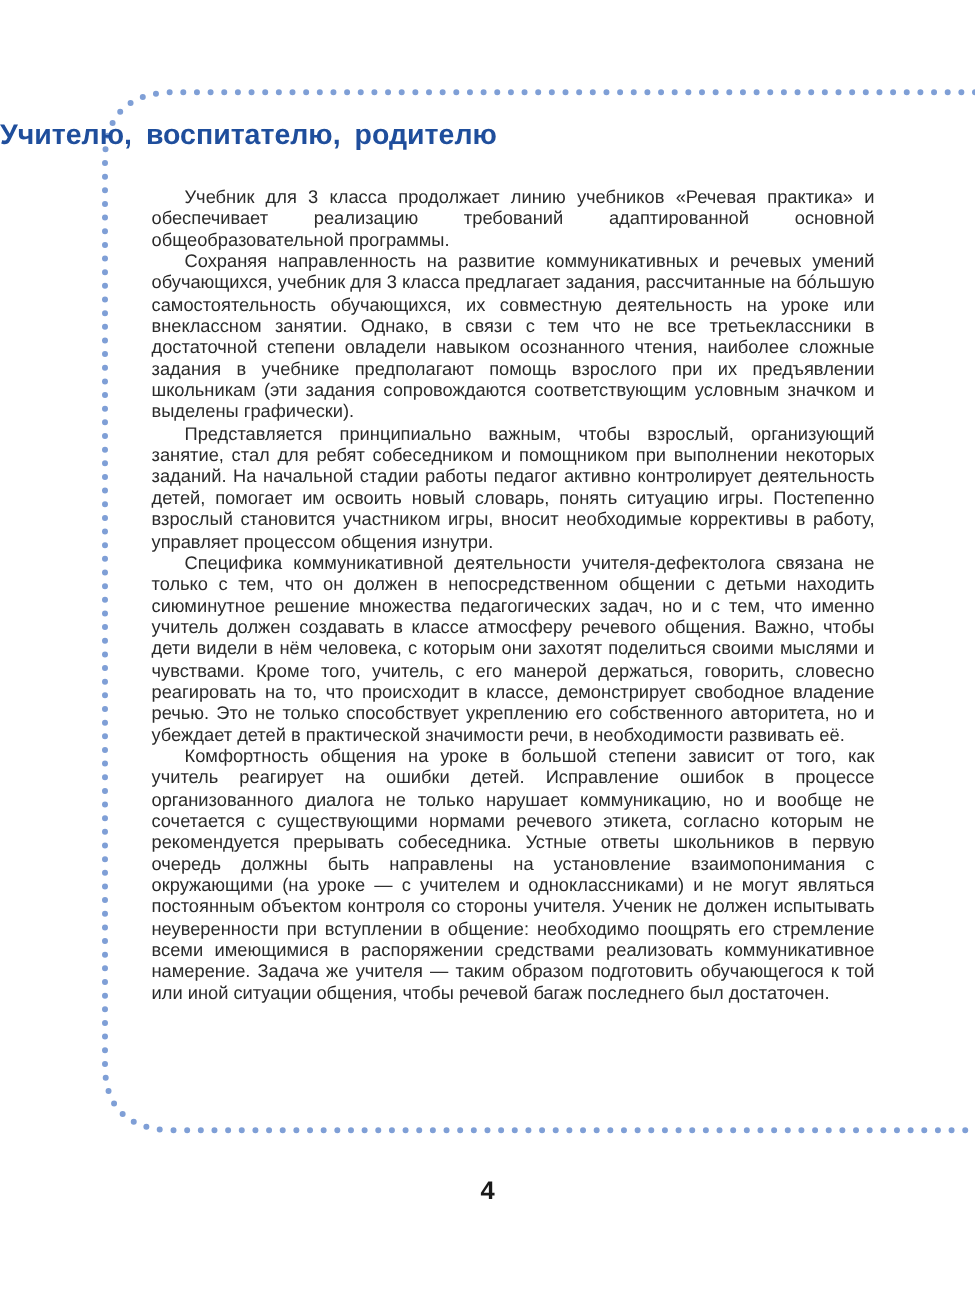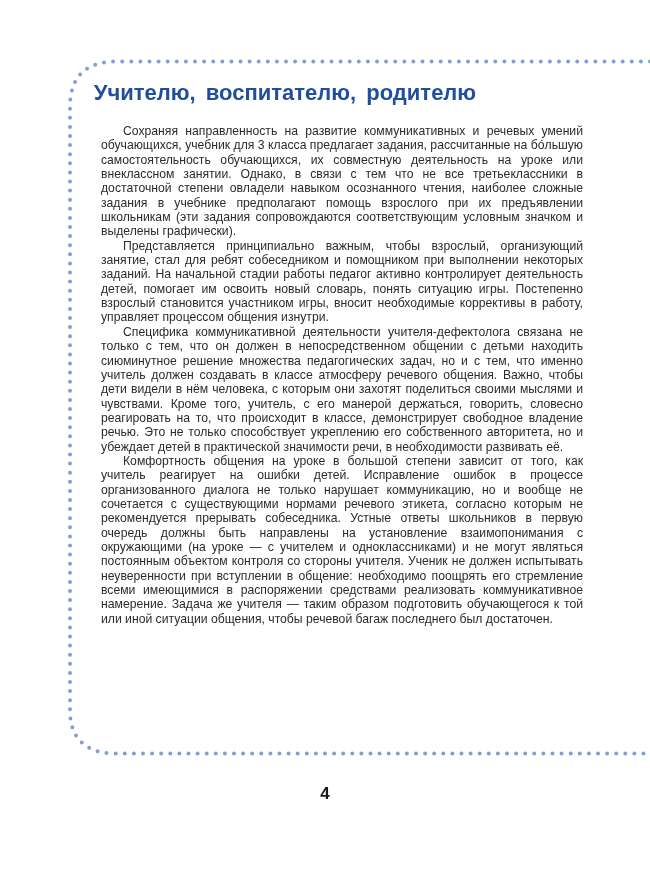--- a/index.html
+++ b/index.html
@@ -1,22 +1,22 @@
 <!DOCTYPE html>
 <html><head>
 <meta charset="utf-8">
 <style>
   html, body { margin: 0; padding: 0; background: #ffffff; }
   body { width: 650px; height: 869px; position: relative; overflow: hidden; }
   .frame { position: absolute; left: 0; top: 0; width: 650px; height: 869px; }
   .title {
     position: absolute; left: 0; top: 80px; width: 570px;
-    text-align: center; margin: 0;
+    margin: 0;
     font-family: "Liberation Sans", sans-serif; font-weight: bold;
-    font-size: 22px; color: #1f4e9c; word-spacing: 4px;
+    font-size: 19px; color: #1f4e9c; word-spacing: 4px;
   }
   .content {
     position: absolute; left: 101px; top: 124px; width: 482px;
     font-family: "Liberation Sans", sans-serif; font-size: 12.2px;
     line-height: 14.35px; color: #2b2b2b; text-align: justify;
   }
   .content p { margin: 0; text-indent: 22px; hyphens: manual; }
   .page-number {
     position: absolute; left: 0; top: 784px; width: 650px; text-align: center;
     font-family: "Liberation Sans", sans-serif; font-weight: bold;
@@ -26,19 +26,20 @@
 </head>
 <body>
 
 <svg class="frame" width="650" height="869" viewBox="0 0 650 869">
   <path d="M 650 61.5 L 112 61.5 Q 71 64 70 105 L 70 712 Q 71 751 112 753.5 L 650 753.5" fill="none" stroke="#7f9fd6" stroke-width="4" stroke-linecap="round" stroke-dasharray="0 9.1"></path>
 </svg>
 
 <h1 class="title">Учителю,  воспитателю,  родителю</h1>
 
 <div class="content">
+  <p>Учебник для 3 класса продолжает линию учебников «Речевая практика» и обеспечивает реализацию требований адаптированной основной общеобразовательной программы.</p>
   <p>Сохраняя направленность на развитие коммуникативных и речевых умений обучающихся, учебник для 3 класса предлагает задания, рассчитанные на бóльшую самостоятельность обучающихся, их совместную деятельность на уроке или внеклассном занятии. Однако, в связи с тем что не все третьеклассники в достаточной степени овладели навыком осознанного чтения, наиболее сложные задания в учебнике предполагают помощь взрослого при их предъявлении школьникам (эти задания сопровождаются соответствующим условным значком и выделены графически).</p>
   <p>Представляется принципиально важным, чтобы взрослый, организующий занятие, стал для ребят собеседником и помощником при выполнении некоторых заданий. На начальной стадии работы педагог активно контролирует деятельность детей, помогает им освоить новый словарь, понять ситуацию игры. Постепенно взрослый становится участником игры, вносит необходимые коррективы в работу, управляет процессом общения изнутри.</p>
   <p>Специфика коммуникативной деятельности учителя-дефектолога связана не только с тем, что он должен в непосредственном общении с детьми находить сиюминутное решение множества педагогических задач, но и с тем, что именно учитель должен создавать в классе атмосферу речевого общения. Важно, чтобы дети видели в нём человека, с которым они захотят поделиться своими мыслями и чувствами. Кроме того, учитель, с его манерой держаться, говорить, словесно реагировать на то, что происходит в классе, демонстрирует свободное владение речью. Это не только способствует укреплению его собственного авторитета, но и убеждает детей в практической значимости речи, в необходимости развивать её.</p>
   <p>Комфортность общения на уроке в большой степени зависит от того, как учитель реагирует на ошибки детей. Исправление ошибок в процессе организованного диалога не только нарушает коммуникацию, но и вообще не сочетается с существующими нормами речевого этикета, согласно которым не рекомендуется прерывать собеседника. Устные ответы школьников в первую очередь должны быть направлены на установление взаимопонимания с окружающими (на уроке — с учителем и одноклассниками) и не могут являться постоянным объектом контроля со стороны учителя. Ученик не должен испытывать неуверенности при вступлении в общение: необходимо поощрять его стремление всеми имеющимися в распоряжении средствами реализовать коммуникативное намерение. Задача же учителя — таким образом подготовить обучающегося к той или иной ситуации общения, чтобы речевой багаж последнего был достаточен.</p>
 </div>
 
 <div class="page-number">4</div>
 
 </body></html>

